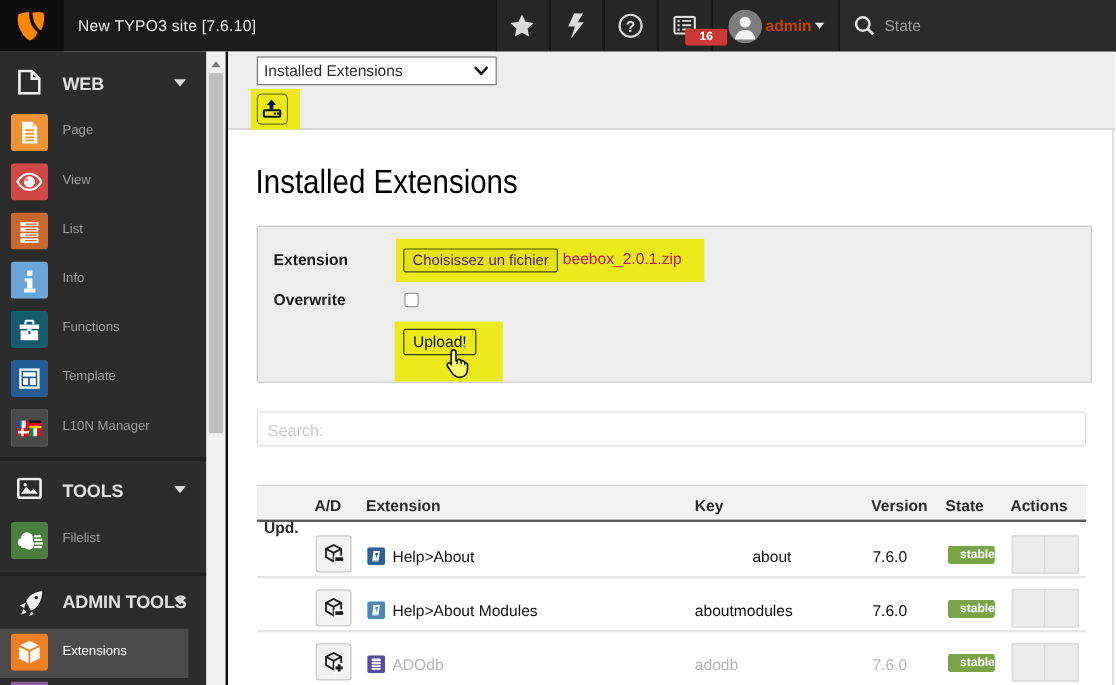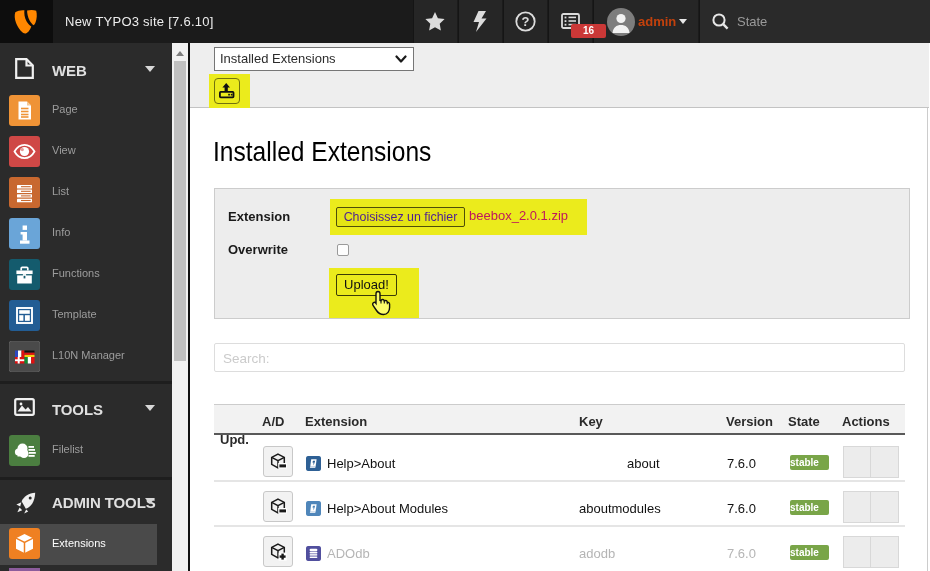--- a/index.html
+++ b/index.html
@@ -49,21 +49,21 @@
   
   #thead { left:214px; top:404px; width:691px; height:31px; background:#f2f2f2; border-top:1px solid #ccc; border-bottom:2px solid #595959; }
   .th { top:414px; font-size:13px; font-weight:bold; color:#2a2a2a; }
   .rowsep { left:214px; width:691px; height:2px; background:#e5e5e5; }
   .adbtn { left:263px; width:30px; height:31px; background:#f2f2f2; border:1px solid #c8c8c8; border-radius:3px; }
   .extico { left:306px; width:15px; height:15px; border-radius:2px; }
   .ename { left:327px; font-size:13px; color:#111; }
   .ekey { left:579px; font-size:13px; color:#111; }
   .ever { left:727px; font-size:13px; color:#111; }
   .badge { left:790px; width:39px; height:15px; background:#79a548; border-radius:2px;
-    color:#fff; font-size:10px; font-weight:bold; text-align:left; line-height:15px; }
+    color:#fff; font-size:10px; font-weight:bold; text-align:right; line-height:15px; }
   .abtns { left:843px; width:56px; height:32px; background:#ececec; border:1px solid #d8d8d8; }
   .absep { left:870px; width:1px; height:32px; background:#d8d8d8; }
   .gray { color:#b5b5b5; }
   #rightline { left:927px; top:108px; width:1px; height:463px; background:#ccc; }
 </style>
 </head>
 <body>
 <div id="topbar" class="abs"></div>
 <div id="logo" class="abs">
   <svg width="53" height="43" viewBox="0 0 53 43">

